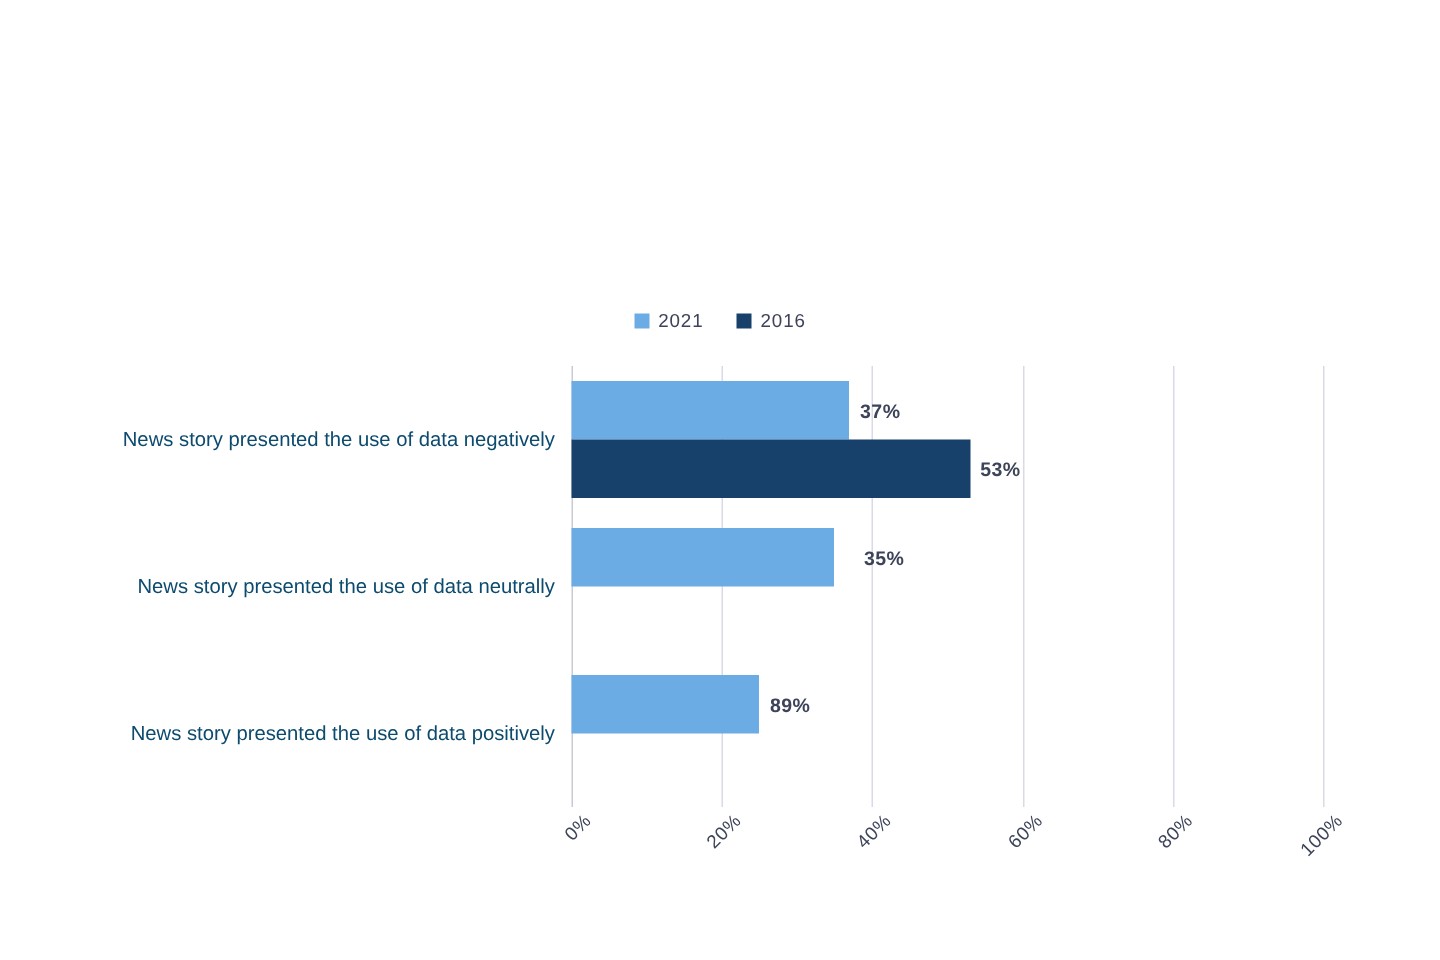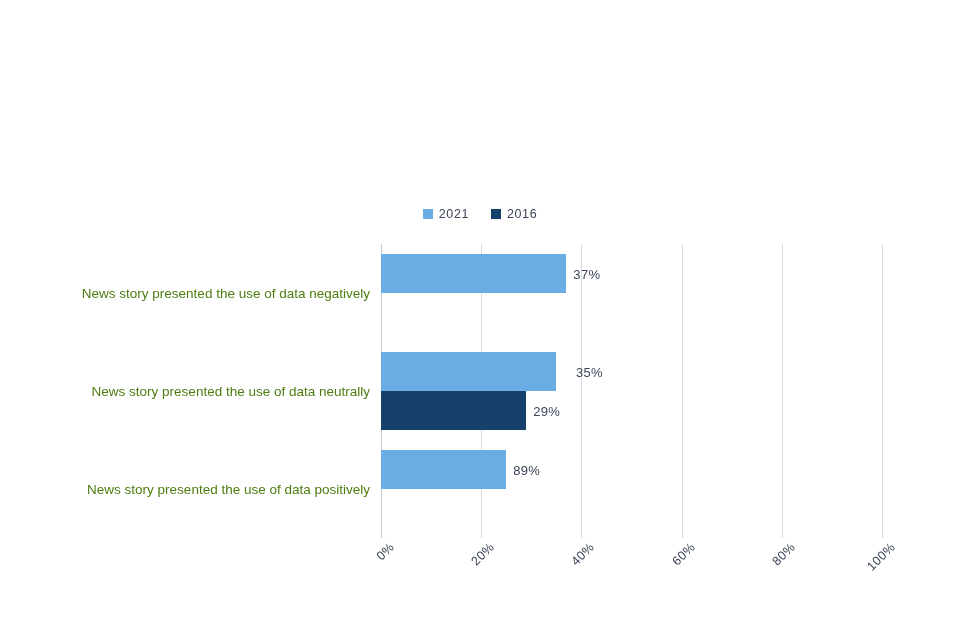--- a/index.html
+++ b/index.html
@@ -79,20 +79,21 @@
     bottom: 0;
     width: 1px;
     background: #c9cad8;
   }
 
   
   .group {
     position: absolute;
     left: 0;
     width: 100%;
+    font-weight: bold;
   }
   .bar-row {
     position: relative;
     height: 39px;
     width: 100%;
   }
   .bar {
     position: absolute;
     left: 0;
     top: 0;
@@ -108,21 +109,21 @@
     white-space: nowrap;
   }
 
   
   .cat-label {
     position: absolute;
     right: 0;
     width: 350px;
     text-align: right;
     font-size: 13.5px;
-    color: #4d7c0f;
+    color: #0c4a6e;
     white-space: nowrap;
     transform: translateY(-50%);
   }
   #category-labels {
     position: absolute;
     left: 18px;
     top: 196px;
     width: 352px;
     height: 294px;
   }
@@ -176,29 +177,29 @@
         <div class="gridline" style="left: 400.8px; background: rgb(217, 218, 230);"></div>
         <div class="gridline" style="left: 501px; background: rgb(217, 218, 230);"></div>
       </div>
     <div class="axis-line"></div>
     <div id="bar-groups">
         <div class="group" style="top: 10px;">
           <div class="bar-row">
             <div class="bar" style="width: 185.37px; background: rgb(108, 172, 228);"></div>
             <span class="bar-value" style="left: 192.37px;">37%</span>
           </div>
+          <div class="bar-row">
+            <div class="bar" style="width: 265.53px; background: rgb(23, 64, 106);"></div>
+            <span class="bar-value" style="left: 272.53px;">53%</span>
+          </div>
         </div>
         <div class="group" style="top: 108px;">
           <div class="bar-row">
             <div class="bar" style="width: 175.35px; background: rgb(108, 172, 228);"></div>
             <span class="bar-value" style="left: 195px; text-align: right;">35%</span>
-          </div>
-          <div class="bar-row">
-            <div class="bar" style="width: 145.29px; background: rgb(23, 64, 106);"></div>
-            <span class="bar-value" style="left: 152.29px;">29%</span>
           </div>
         </div>
         <div class="group" style="top: 206px;">
           <div class="bar-row">
             <div class="bar" style="width: 125.25px; background: rgb(108, 172, 228);"></div>
             <span class="bar-value" style="left: 132.25px;">89%</span>
           </div>
         </div>
       </div>
   </div>

